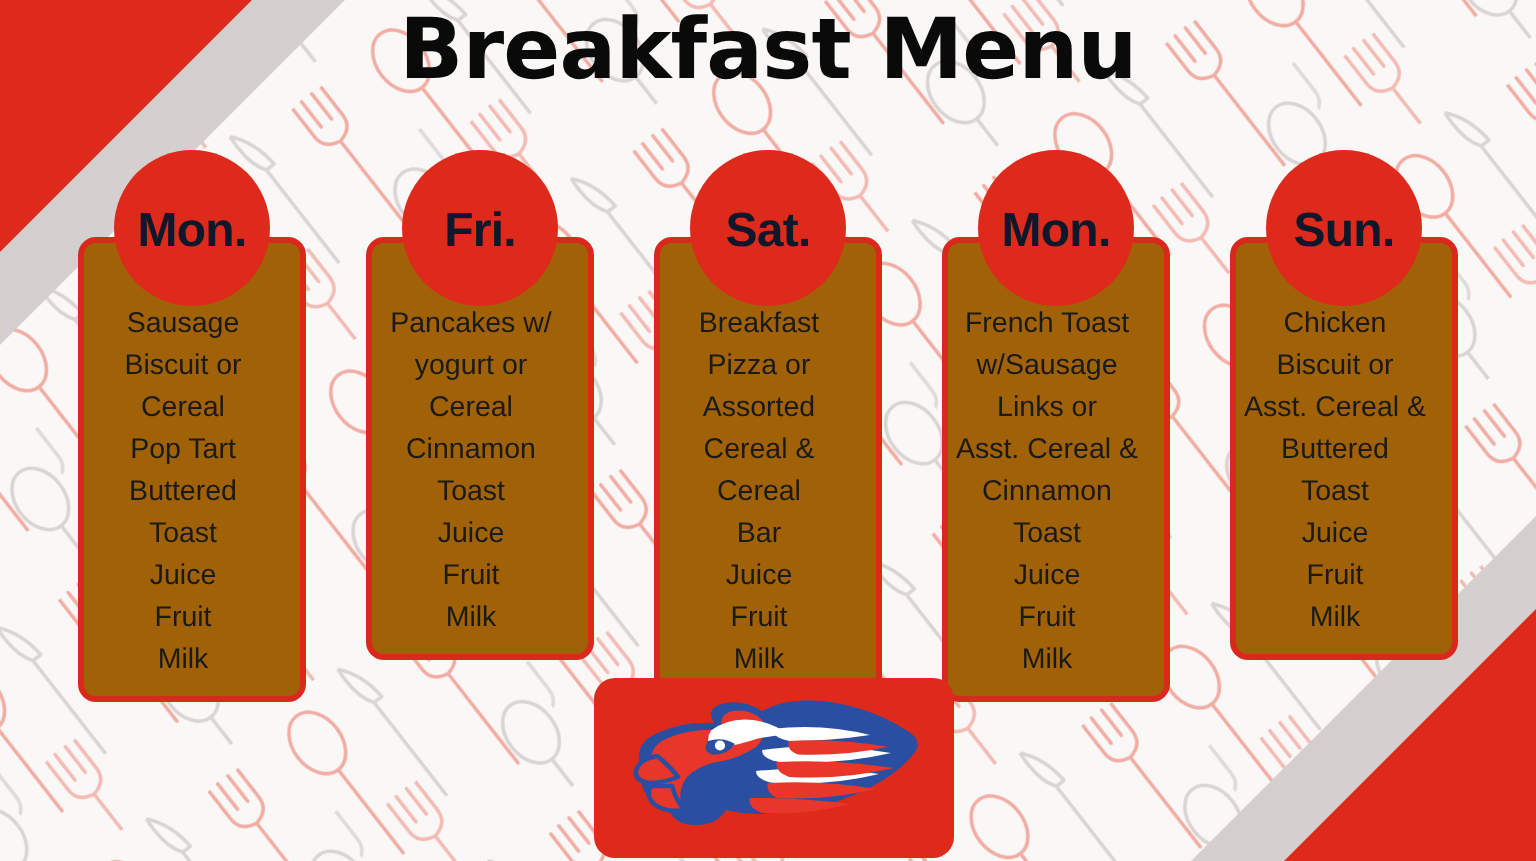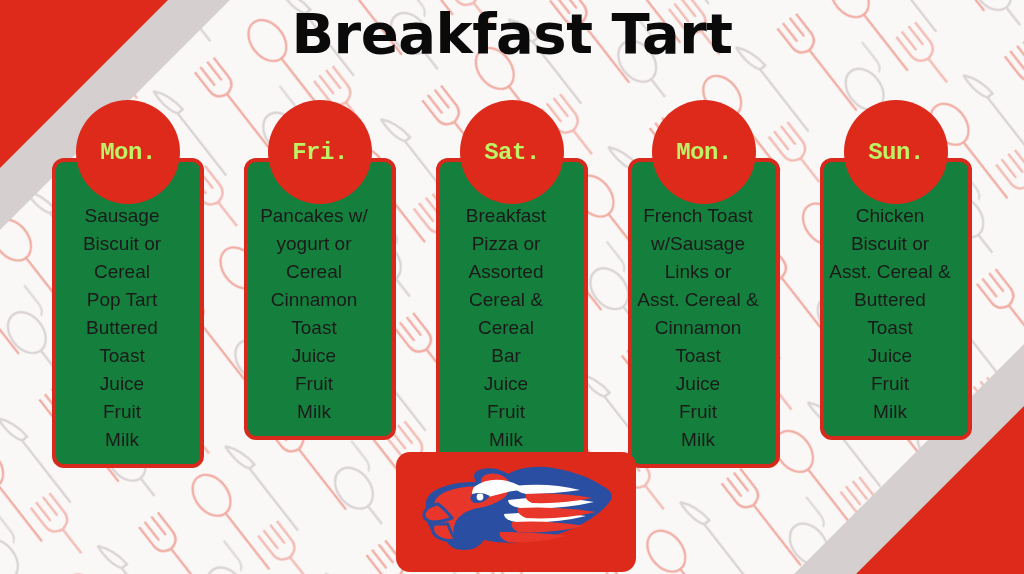--- a/index.html
+++ b/index.html
@@ -73,21 +73,21 @@
   .day-col.c3 { left: 616px; }
   .day-col.c4 { left: 808px; }
 
   .day-card {
     position: absolute;
     top: 58px;
     left: 12px;
     width: 152px;
     min-height: 277px;
     box-sizing: border-box;
-    background: #15803d;
+    background: #a16207;
     border: 4px solid #d8291c;
     border-radius: 12px;
     padding: 40px 16px 10px 4px;
     text-align: center;
     z-index: 1;
   }
   .day-card .items {
     font-family: "Liberation Sans", sans-serif;
     font-size: 19px;
     line-height: 28px;
@@ -102,24 +102,24 @@
     width: 104px;
     height: 104px;
     border-radius: 50%;
     background: #de2a1b;
     z-index: 3;
     display: flex;
     align-items: center;
     justify-content: center;
   }
   .day-badge span {
-    font-family: Liberation Mono, monospace;
+    font-family: Liberation Sans, sans-serif;
     font-weight: 700;
-    font-size: 24px;
-    color: #bef264;
+    font-size: 32px;
+    color: #0f172a;
     letter-spacing: -0.5px;
     line-height: 1;
     transform: translateY(1px);
   }
 
   
   .logo-plate {
     position: absolute;
     left: 396px;
     top: 452px;
@@ -187,21 +187,21 @@
       <polygon points="0,0 230,0 0,230" fill="#d5cfcf"></polygon>
 
       <polygon points="0,0 168,0 0,168" fill="#de2a1b"></polygon>
 
       <polygon points="1024,574 1024,344 794,574" fill="#d5cfcf"></polygon>
 
       <polygon points="1024,574 1024,406 856,574" fill="#de2a1b"></polygon>
     </svg>
   </div>
 
-  <div class="title">Breakfast Tart</div>
+  <div class="title">Breakfast Menu</div>
 
   <div class="days-row">
 
     <div class="day-col c0">
       <div class="day-card">
         <div class="items">Sausage
 Biscuit or
 Cereal
 Pop Tart
 Buttered

